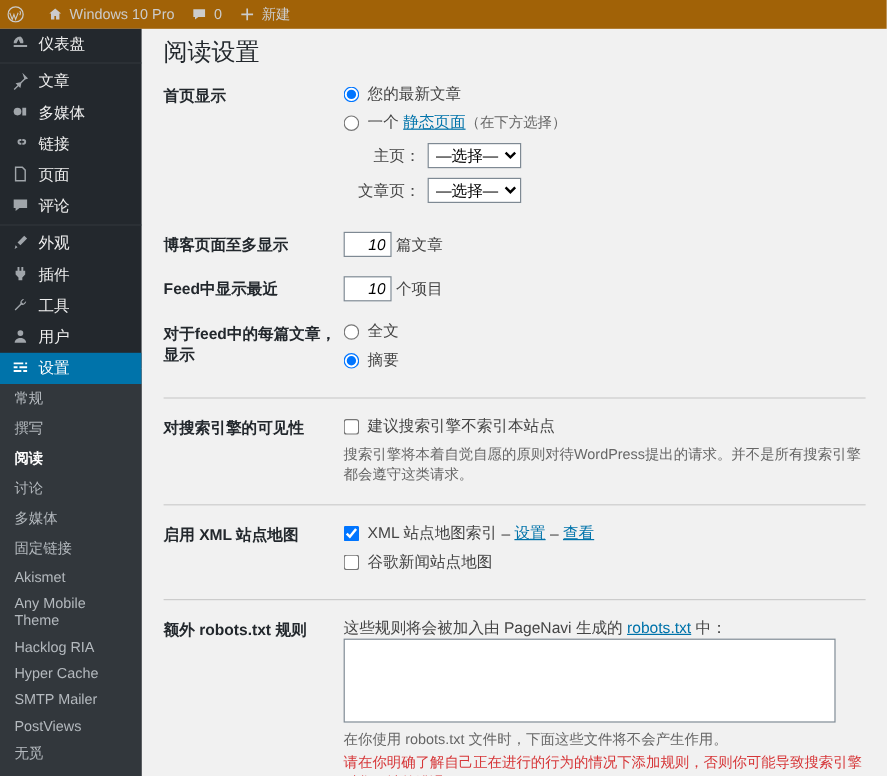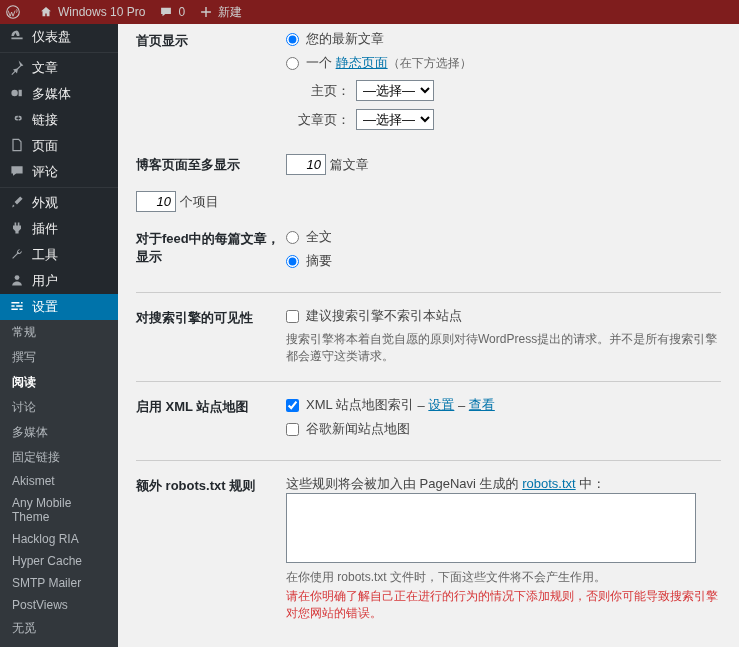--- a/index.html
+++ b/index.html
@@ -1,18 +1,18 @@
 <!DOCTYPE html>
 <html><head>
 <meta charset="utf-8">
 <style>
 * { margin: 0; padding: 0; box-sizing: border-box; }
 body { font-family: -apple-system, "Microsoft YaHei", sans-serif; font-size: 13px; color: #444; background: #f1f1f1; width: 739px; height: 647px; overflow: hidden; }
 
-.adminbar { height: 24px; background: #7f1d1d; color: #ccc; display: flex; align-items: center; padding: 0 6px; font-size: 12px; }
+.adminbar { height: 24px; background: #a16207; color: #ccc; display: flex; align-items: center; padding: 0 6px; font-size: 12px; }
 .adminbar .ab-item { display: flex; align-items: center; margin-right: 14px; cursor: pointer; color: #ccc; }
 .adminbar .ab-icon { margin-right: 5px; display: inline-flex; }
 
 .wrap { display: flex; height: 623px; }
 
 .sidebar { width: 118px; background: #23282d; color: #eee; flex-shrink: 0; font-size: 13px; overflow: hidden; }
 .menu-item { display: flex; align-items: flex-start; padding: 4px 8px; cursor: pointer; color: #eee; min-height: 24px; }
 .menu-item.current { background: #0073aa; color: #fff; position: relative; }
 .menu-item.current::after { content: ""; position: absolute; right: -8px; top: 50%; margin-top: -8px; border: 8px solid transparent; border-right-color: #f1f1f1; }
 .menu-icon { width: 18px; margin-right: 6px; display: inline-flex; justify-content: center; color: #a0a5aa; }
@@ -189,20 +189,21 @@
       <div class="submenu-item">Hyper Cache</div>
       <div class="submenu-item">SMTP Mailer</div>
       <div class="submenu-item">PostViews</div>
       <div class="submenu-item">无觅</div>
       <div class="submenu-item">PageNavi</div>
     </div>
 
   </div>
 
   <div class="content">
+    <h1 class="page-title">阅读设置</h1>
 
     <div class="form-row">
       <div class="form-label">首页显示</div>
       <div class="form-field">
         <label>
             <input type="radio" name="front" checked="" style="">
             <span>您的最新文章</span>
           </label>
         <label>
             <input type="radio" name="front" style="">
@@ -218,20 +219,21 @@
           </div>
       </div>
     </div>
 
     <div class="form-row">
       <div class="form-label">博客页面至多显示</div>
       <div class="form-field"><input type="text" class="num" value="10" style=""> <span>篇文章</span></div>
     </div>
 
     <div class="form-row">
+      <div class="form-label">Feed中显示最近</div>
       <div class="form-field"><input type="text" class="num" value="10" style=""> <span>个项目</span></div>
     </div>
 
     <div class="form-row">
       <div class="form-label">对于feed中的每篇文章，显示</div>
       <div class="form-field">
         <label>
             <input type="radio" name="feedc" style="">
             <span>全文</span>
           </label>

